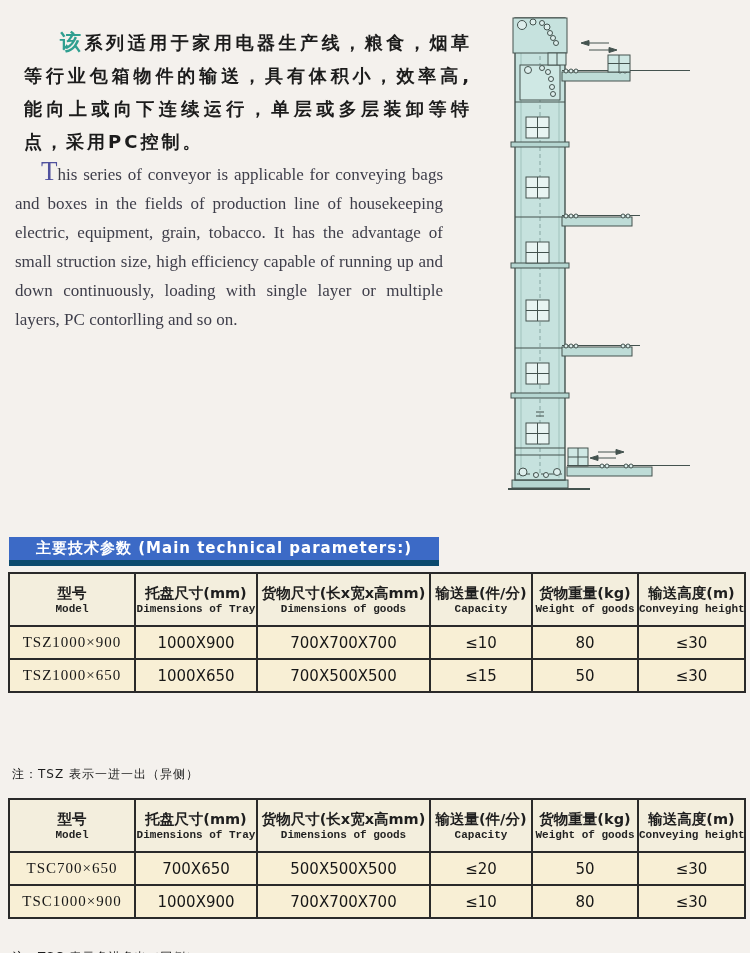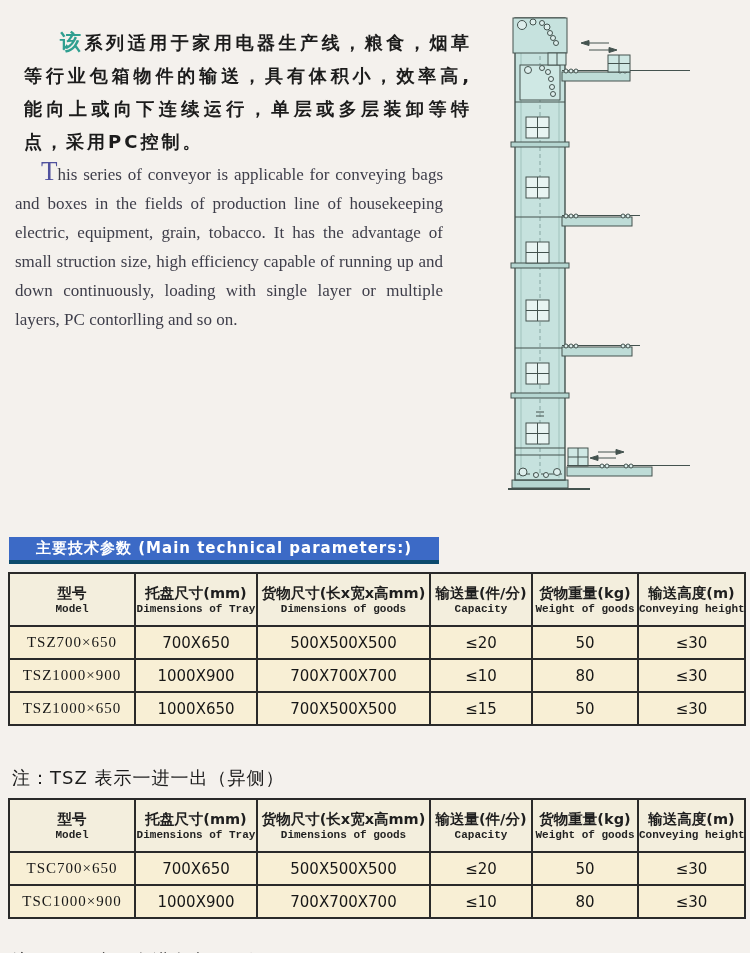--- a/index.html
+++ b/index.html
@@ -29,21 +29,21 @@
     color:#3e3e4a;margin:7px;
   }
   .en-first{font-size:27px;color:#50519e;line-height:20px;}
 
   
   .diagram{position:absolute;left:490px;top:8px;width:260px;height:500px;}
 
   
   .section-bar{
     position:absolute;left:9px;top:537px;width:430px;height:23px;
-    background:#3c6ac6;border-bottom:4px solid #0c4a6e;
+    background:#3c6ac6;border-bottom:6px solid #0c4a6e;
     display:flex;align-items:center;justify-content:center;
   }
   .section-bar span{
     color:#ffffff;font-weight:bold;font-size:15px;letter-spacing:1px;
     white-space:nowrap;
   }
 
   
   table.params{
     position:absolute;left:8px;width:736px;
@@ -65,21 +65,21 @@
     font-size:15.5px;letter-spacing:1px;
   }
   .hdr-cn{font-size:14.5px;font-weight:bold;white-space:nowrap;line-height:19px;}
   .hdr-en{
     font-family:"Liberation Mono","DejaVu Sans Mono",monospace;
     font-size:11px;font-weight:bold;color:#222;white-space:nowrap;line-height:13px;
   }
 
   
   .note{
-    position:absolute;left:12px;font-size:18px;color:#1c1c1c;
+    position:absolute;left:12px;font-size:12px;color:#1c1c1c;
     letter-spacing:1px;white-space:nowrap;
   }
   #note-tsz{top:766px;}
   #note-tsc{top:928px;margin-top:21px;}
 </style>
 </head>
 <body>
 
 <div class="page">
 
@@ -271,28 +271,20 @@
             <div class="hdr-en">Weight of goods</div>
           </th>
         <th>
             <div class="hdr-cn">输送高度(m)</div>
             <div class="hdr-en">Conveying height</div>
           </th>
       </tr>
     </thead>
     <tbody>
       <tr>
-        <td class="model-col">TSZ700×650</td>
-        <td>700X650</td>
-        <td>500X500X500</td>
-        <td>≤20</td>
-        <td>50</td>
-        <td>≤30</td>
-      </tr>
-      <tr>
         <td class="model-col">TSZ1000×900</td>
         <td>1000X900</td>
         <td>700X700X700</td>
         <td>≤10</td>
         <td>80</td>
         <td>≤30</td>
       </tr>
       <tr>
         <td class="model-col">TSZ1000×650</td>
         <td>1000X650</td>

